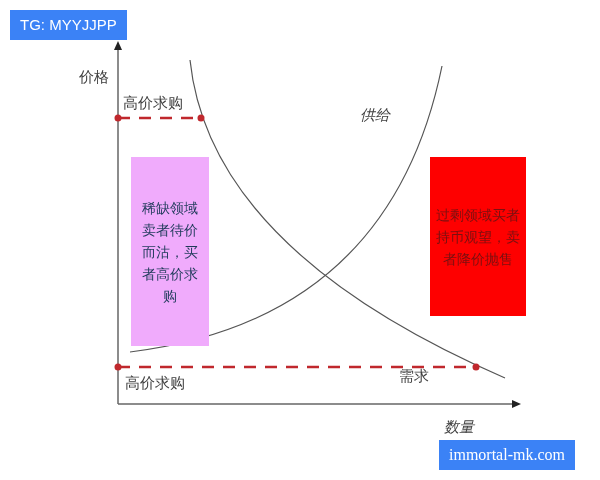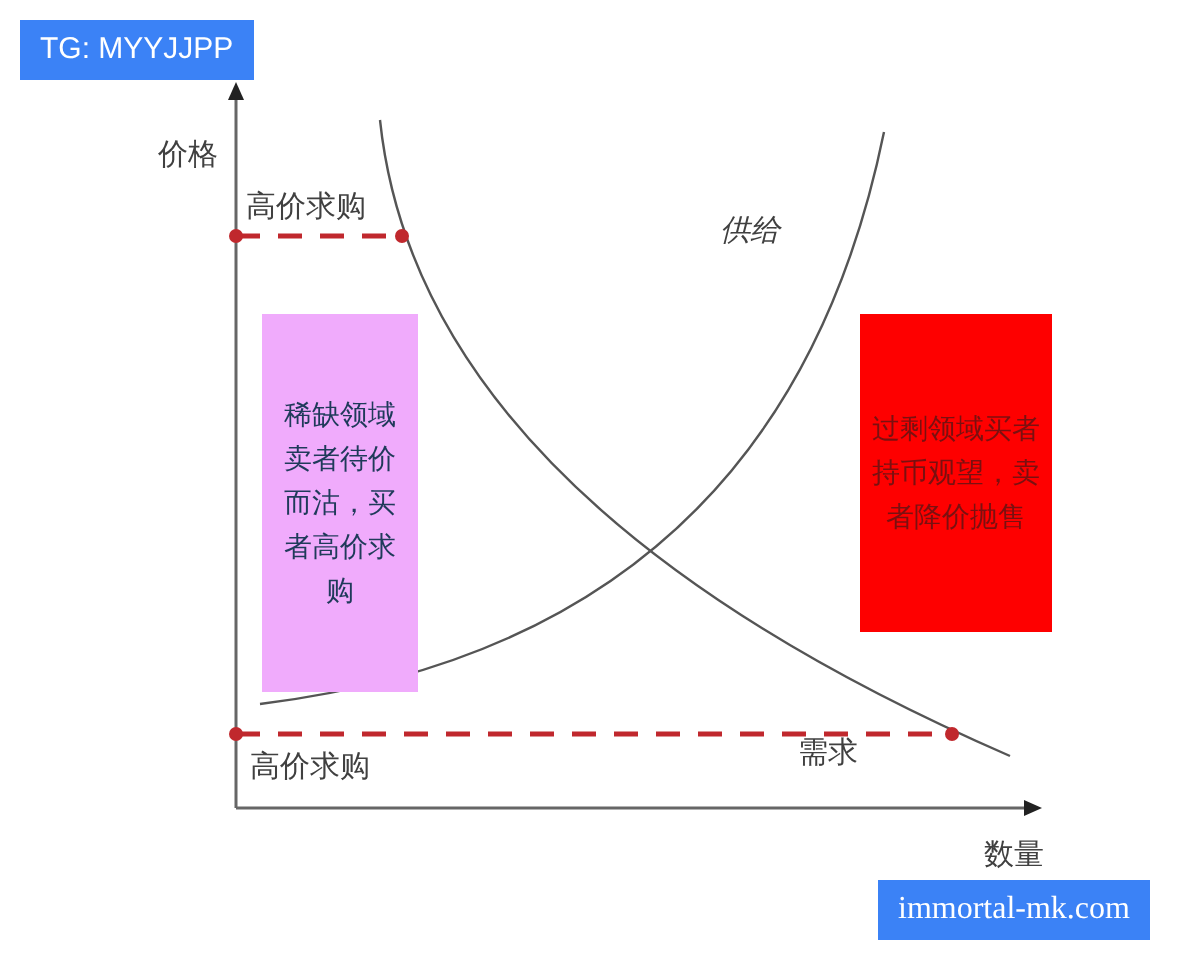--- a/index.html
+++ b/index.html
@@ -32,21 +32,21 @@
   <circle cx="201" cy="118" r="3.5" fill="#c0282d"></circle>
   <line x1="118" y1="367" x2="476" y2="367" stroke="#c0282d" stroke-width="2.5" stroke-dasharray="12,9"></line>
   <circle cx="118" cy="367" r="3.5" fill="#c0282d"></circle>
   <circle cx="476" cy="367" r="3.5" fill="#c0282d"></circle>
 </svg>
 
 <div class="abs tag" style="left:10px;top:10px;">TG: MYYJJPP</div>
 <div class="abs tag" style="left:439px;top:440px;font-size:16px;font-family:Liberation Serif, serif;">immortal-mk.com</div>
 
 <div class="abs label" style="left:79px;top:68px;">价格</div>
-<div class="abs label" style="left:492px;top:418px;">数量</div>
+<div class="abs label" style="left:444px;top:418px;font-style:italic;">数量</div>
 <div class="abs label" style="left:360px;top:106px;font-style:italic;">供给</div>
 <div class="abs label" style="left:399px;top:340px;margin-top:27px;">需求</div>
 <div class="abs label" style="left:123px;top:94px;text-align:right;">高价求购</div>
 <div class="abs label" style="left:125px;top:374px;">高价求购</div>
 
 <div class="abs box" style="left:131px;top:157px;width:78px;height:189px;background:#f0abfc;color:#1f3a5a;">
   <span>稀缺领域卖者待价而沽，买者高价求购</span>
 </div>
 <div class="abs box" style="left:430px;top:157px;width:96px;height:159px;background:#fe0000;color:#7a1010;">
   <span>过剩领域买者持币观望，卖者降价抛售</span>

